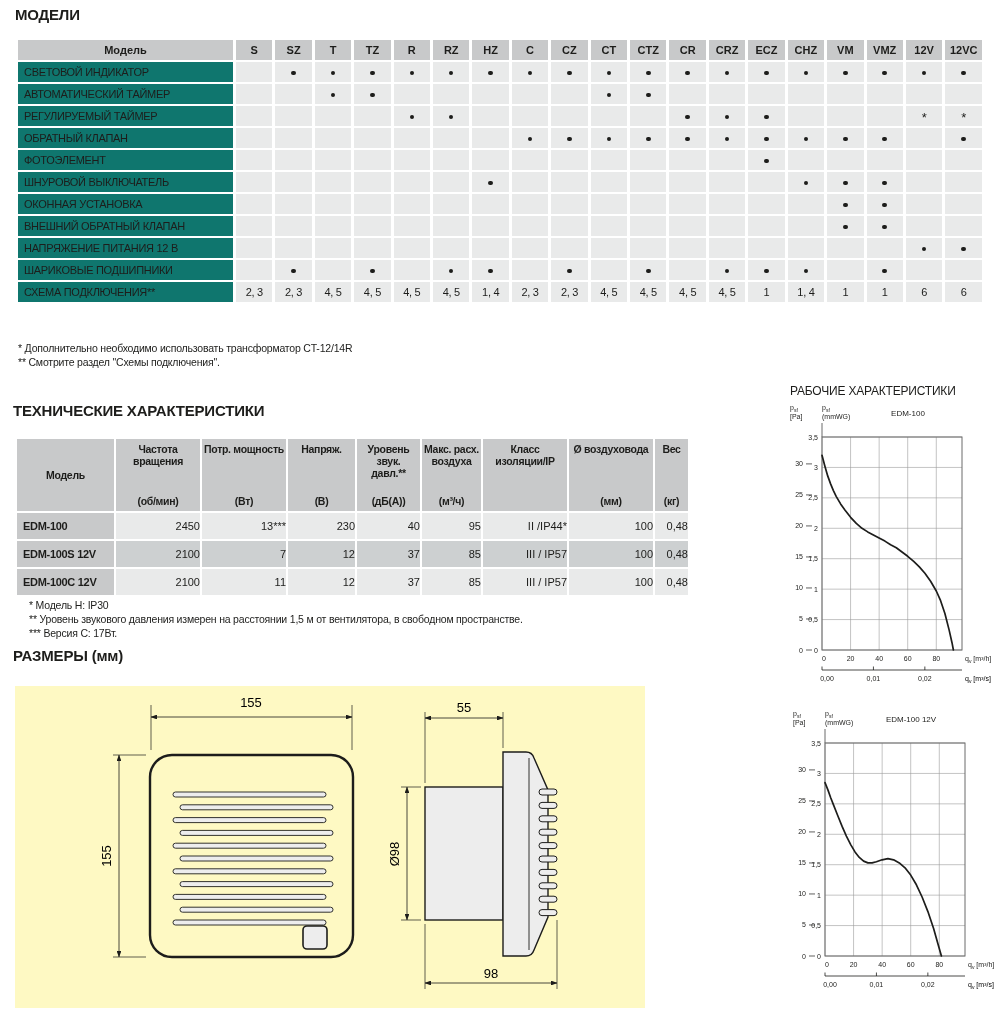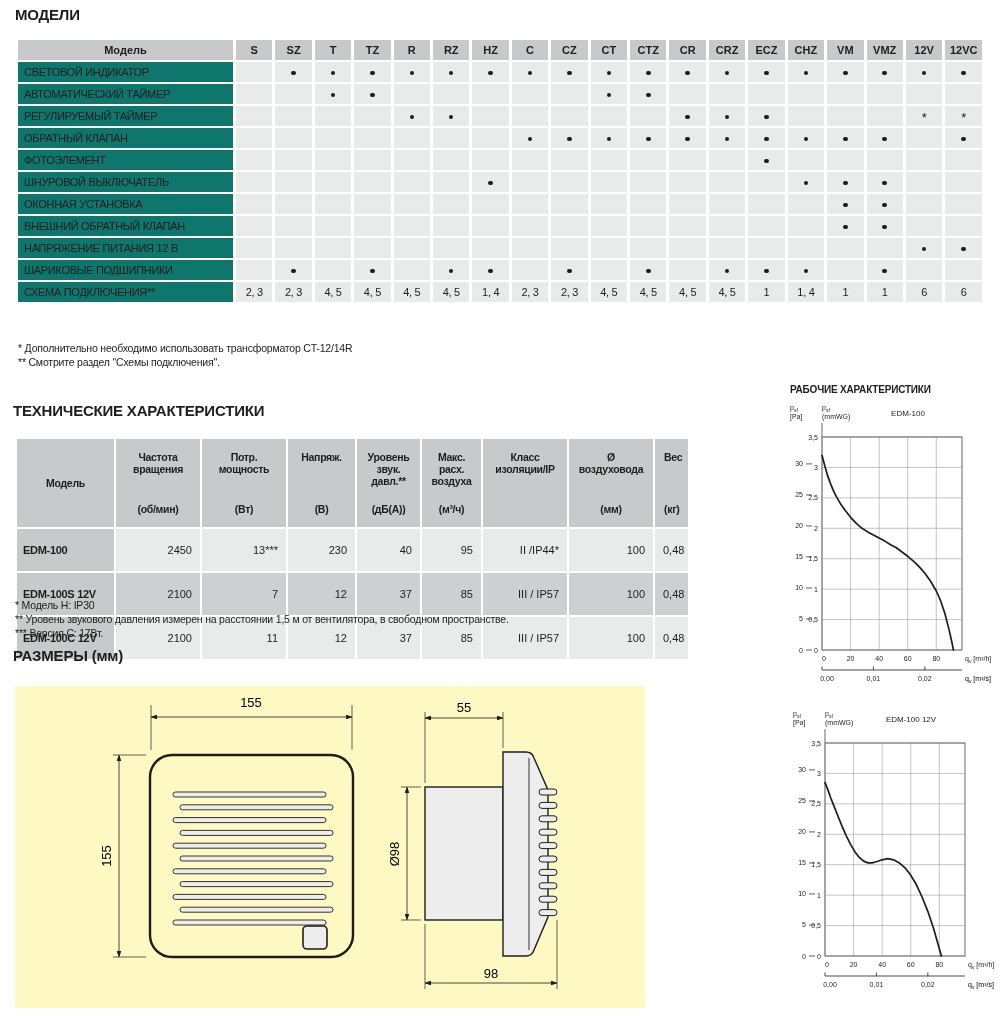--- a/index.html
+++ b/index.html
@@ -1,40 +1,40 @@
 <!DOCTYPE html>
 <html><head>
 <meta charset="utf-8">
 <style>
   html,body{margin:0;padding:0;}
   body{
     width:1000px;height:1016px;position:relative;background:#fff;
     font-family:"Liberation Sans",sans-serif;color:#1d1d1b;overflow:hidden;
   }
   .sec-title{position:absolute;font-size:15px;font-weight:bold;letter-spacing:-0.2px;}
-  .small-title{position:absolute;font-size:10px;font-weight:bold;letter-spacing:-0.2px;}
+  .small-title{position:absolute;font-size:12px;font-weight:normal;letter-spacing:-0.2px;}
 
   
   #models-table{position:absolute;left:15px;top:38px;width:970px;
     border-collapse:separate;border-spacing:3px 2px;table-layout:fixed;}
   #models-table th,#models-table td{height:20px;padding:0;overflow:hidden;white-space:nowrap;}
   #models-table thead th{background:#c8c9ca;font-size:11px;font-weight:bold;text-align:center;}
   #models-table thead th.lbl{text-align:center;}
   #models-table tbody th{background:#0f766e;font-size:11px;font-weight:normal;text-align:left;
     padding-left:6px;letter-spacing:-0.3px;}
   #models-table tbody td{background:#e9eaea;text-align:center;font-size:11px;letter-spacing:-0.3px;}
   .dot{display:inline-block;width:4.5px;height:4.5px;border-radius:50%;background:#1d1d1b;vertical-align:middle;}
   .star{font-size:13px;line-height:8px;position:relative;top:2px;}
 
   .footnotes{position:absolute;font-size:10.5px;line-height:1.35;letter-spacing:-0.2px;}
 
   
   #tech-table{position:absolute;left:15px;top:437px;width:655px;
     border-collapse:separate;border-spacing:2px 2px;table-layout:fixed;}
-  #tech-table th,#tech-table td{padding:8px;overflow:hidden;}
+  #tech-table th,#tech-table td{padding:0;overflow:hidden;}
   #tech-table thead th{background:#c8c9ca;height:72px;font-size:10.5px;font-weight:bold;
     text-align:center;vertical-align:top;letter-spacing:-0.3px;}
   #tech-table .th-inner{display:flex;flex-direction:column;justify-content:space-between;
     height:64px;padding:4px 1px;}
   #tech-table .th-inner.mid{justify-content:center;}
   #tech-table tbody th{background:#c8c9ca;font-size:11px;font-weight:bold;text-align:left;
     padding-left:6px;height:26px;letter-spacing:-0.3px;white-space:nowrap;}
   #tech-table tbody td{background:#e9eaea;text-align:right;font-size:11px;height:26px;}
   #tech-table tbody tr.alt td{background:#cdd0d1;}
 
@@ -450,21 +450,21 @@
         <td>12</td>
         <td>37</td>
         <td>85</td>
         <td>III / IP57</td>
         <td>100</td>
         <td>0,48</td>
       </tr>
     </tbody>
   </table>
 
-<div class="footnotes" style="left:15px;top:598px;">
+<div class="footnotes" style="left:29px;top:598px;">
   <div>* Модель H: IP30</div>
   <div>** Уровень звукового давления измерен на расстоянии 1,5 м от вентилятора, в свободном пространстве.</div>
   <div>*** Версия C: 17Вт.</div>
 </div>
 
 <div class="sec-title" style="left:13px;top:647px;">РАЗМЕРЫ (мм)</div>
 
 <div id="dims-panel">
   <svg id="dims-svg" width="682" height="322" viewBox="0 0 682 322">
     <defs>

